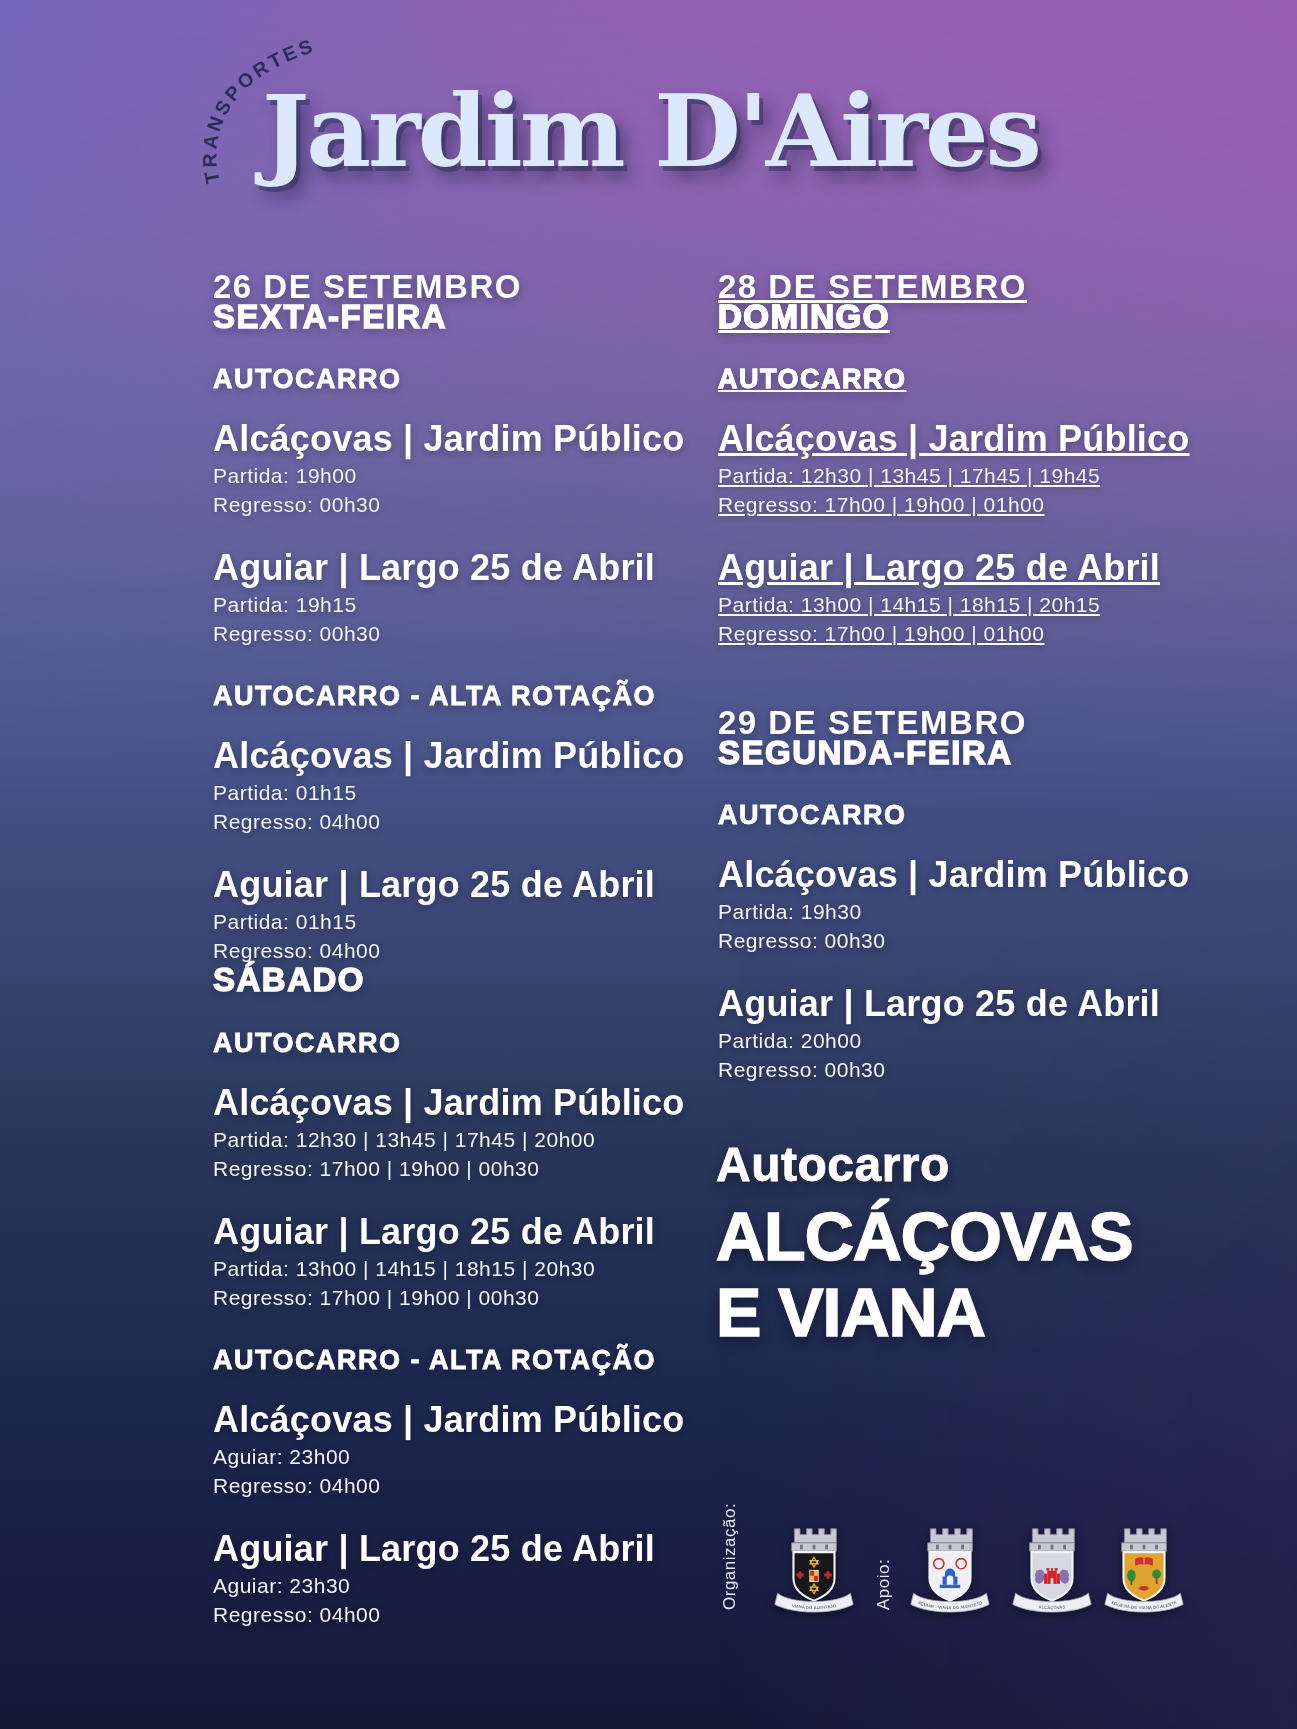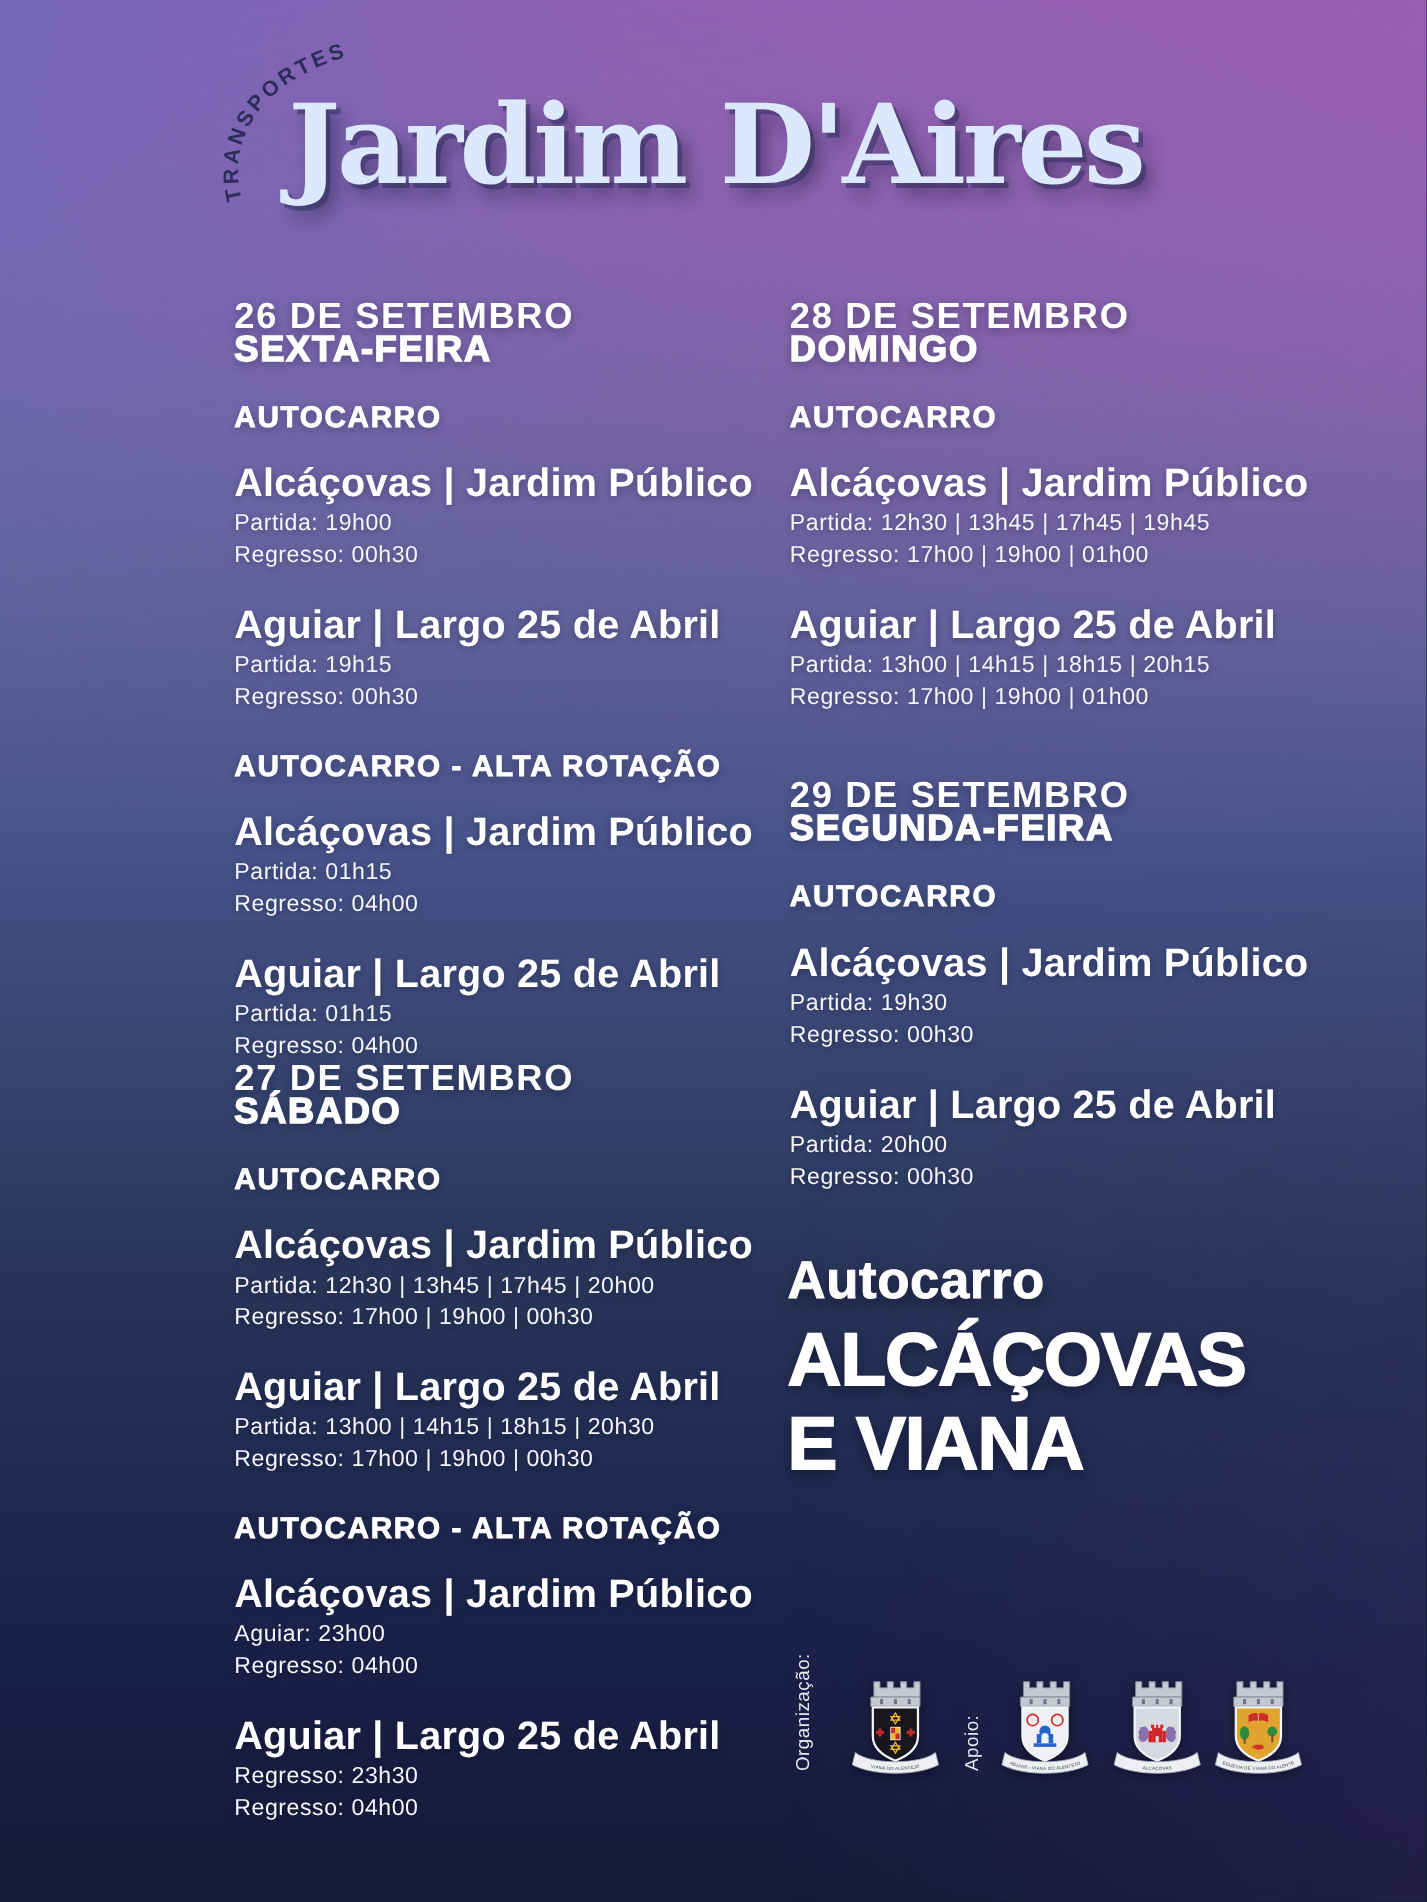--- a/index.html
+++ b/index.html
@@ -97,21 +97,20 @@
             <p class="rline">Regresso: 04h00</p>
           </div>
           <div class="route">
             <p class="rname">Aguiar | Largo 25 de Abril</p>
             <p class="rline">Partida: 01h15</p>
             <p class="rline">Regresso: 04h00</p>
           </div>
         </section>
         <section class="day" style="left: 213px; top: 965px;">
           <h2 class="date">
-            <span class="d1">27 DE SETEMBRO</span>
             <span class="d2">SÁBADO</span>
           </h2>
           <h3 class="mode">AUTOCARRO</h3>
           <div class="route">
             <p class="rname">Alcáçovas | Jardim Público</p>
             <p class="rline">Partida: 12h30 | 13h45 | 17h45 | 20h00</p>
             <p class="rline">Regresso: 17h00 | 19h00 | 00h30</p>
           </div>
           <div class="route">
             <p class="rname">Aguiar | Largo 25 de Abril</p>
@@ -119,25 +118,25 @@
             <p class="rline">Regresso: 17h00 | 19h00 | 00h30</p>
           </div>
           <h3 class="mode">AUTOCARRO - ALTA ROTAÇÃO</h3>
           <div class="route">
             <p class="rname">Alcáçovas | Jardim Público</p>
             <p class="rline">Aguiar: 23h00</p>
             <p class="rline">Regresso: 04h00</p>
           </div>
           <div class="route">
             <p class="rname">Aguiar | Largo 25 de Abril</p>
-            <p class="rline">Regresso: 23h30</p>
-            <p class="rline">Regresso: 04h00</p>
-          </div>
-        </section>
-        <section class="day" style="left: 718px; top: 272px;">
+            <p class="rline">Aguiar: 23h30</p>
+            <p class="rline">Regresso: 04h00</p>
+          </div>
+        </section>
+        <section class="day" style="left: 718px; top: 272px; text-decoration: underline;">
           <h2 class="date">
             <span class="d1">28 DE SETEMBRO</span>
             <span class="d2">DOMINGO</span>
           </h2>
           <h3 class="mode">AUTOCARRO</h3>
           <div class="route">
             <p class="rname">Alcáçovas | Jardim Público</p>
             <p class="rline">Partida: 12h30 | 13h45 | 17h45 | 19h45</p>
             <p class="rline">Regresso: 17h00 | 19h00 | 01h00</p>
           </div>

